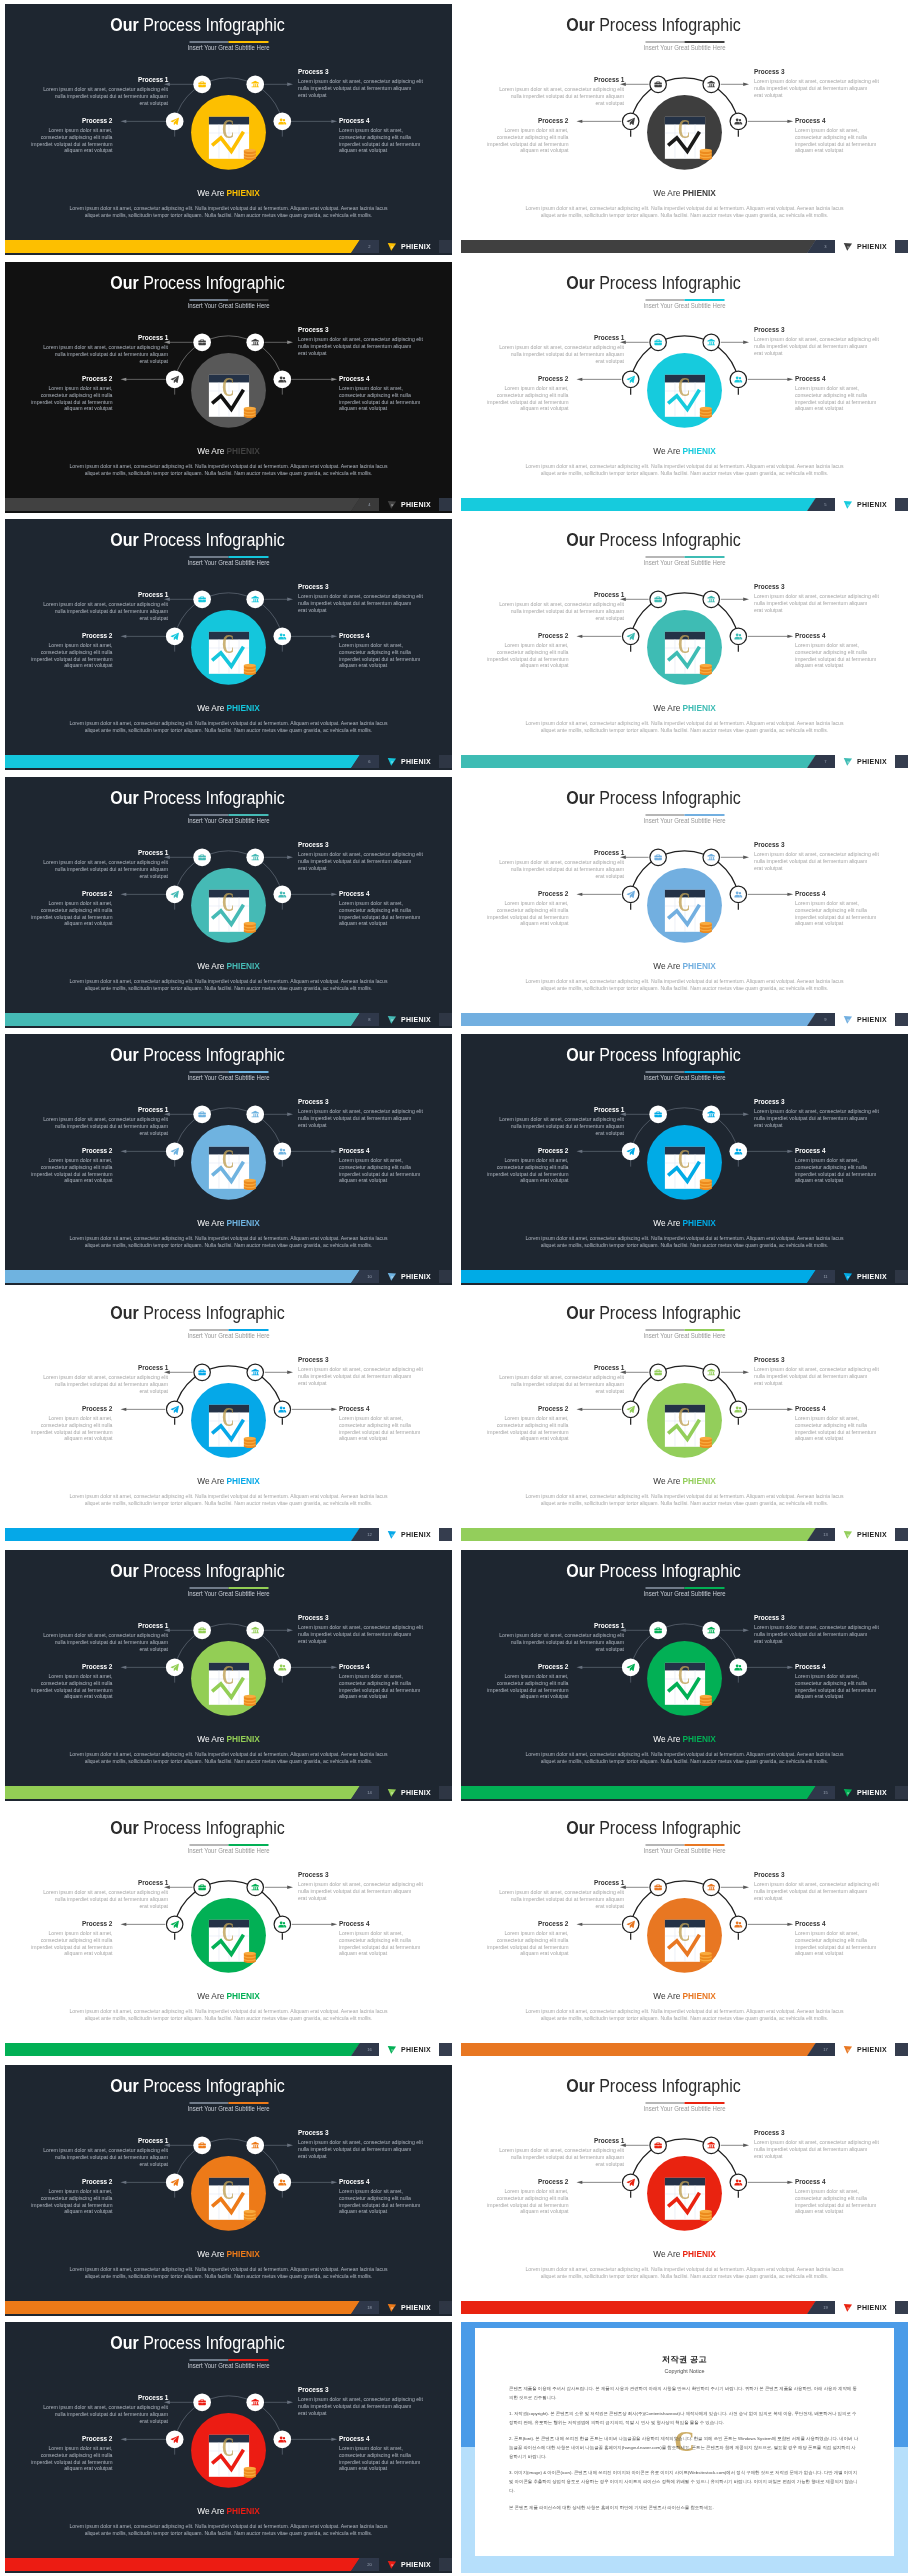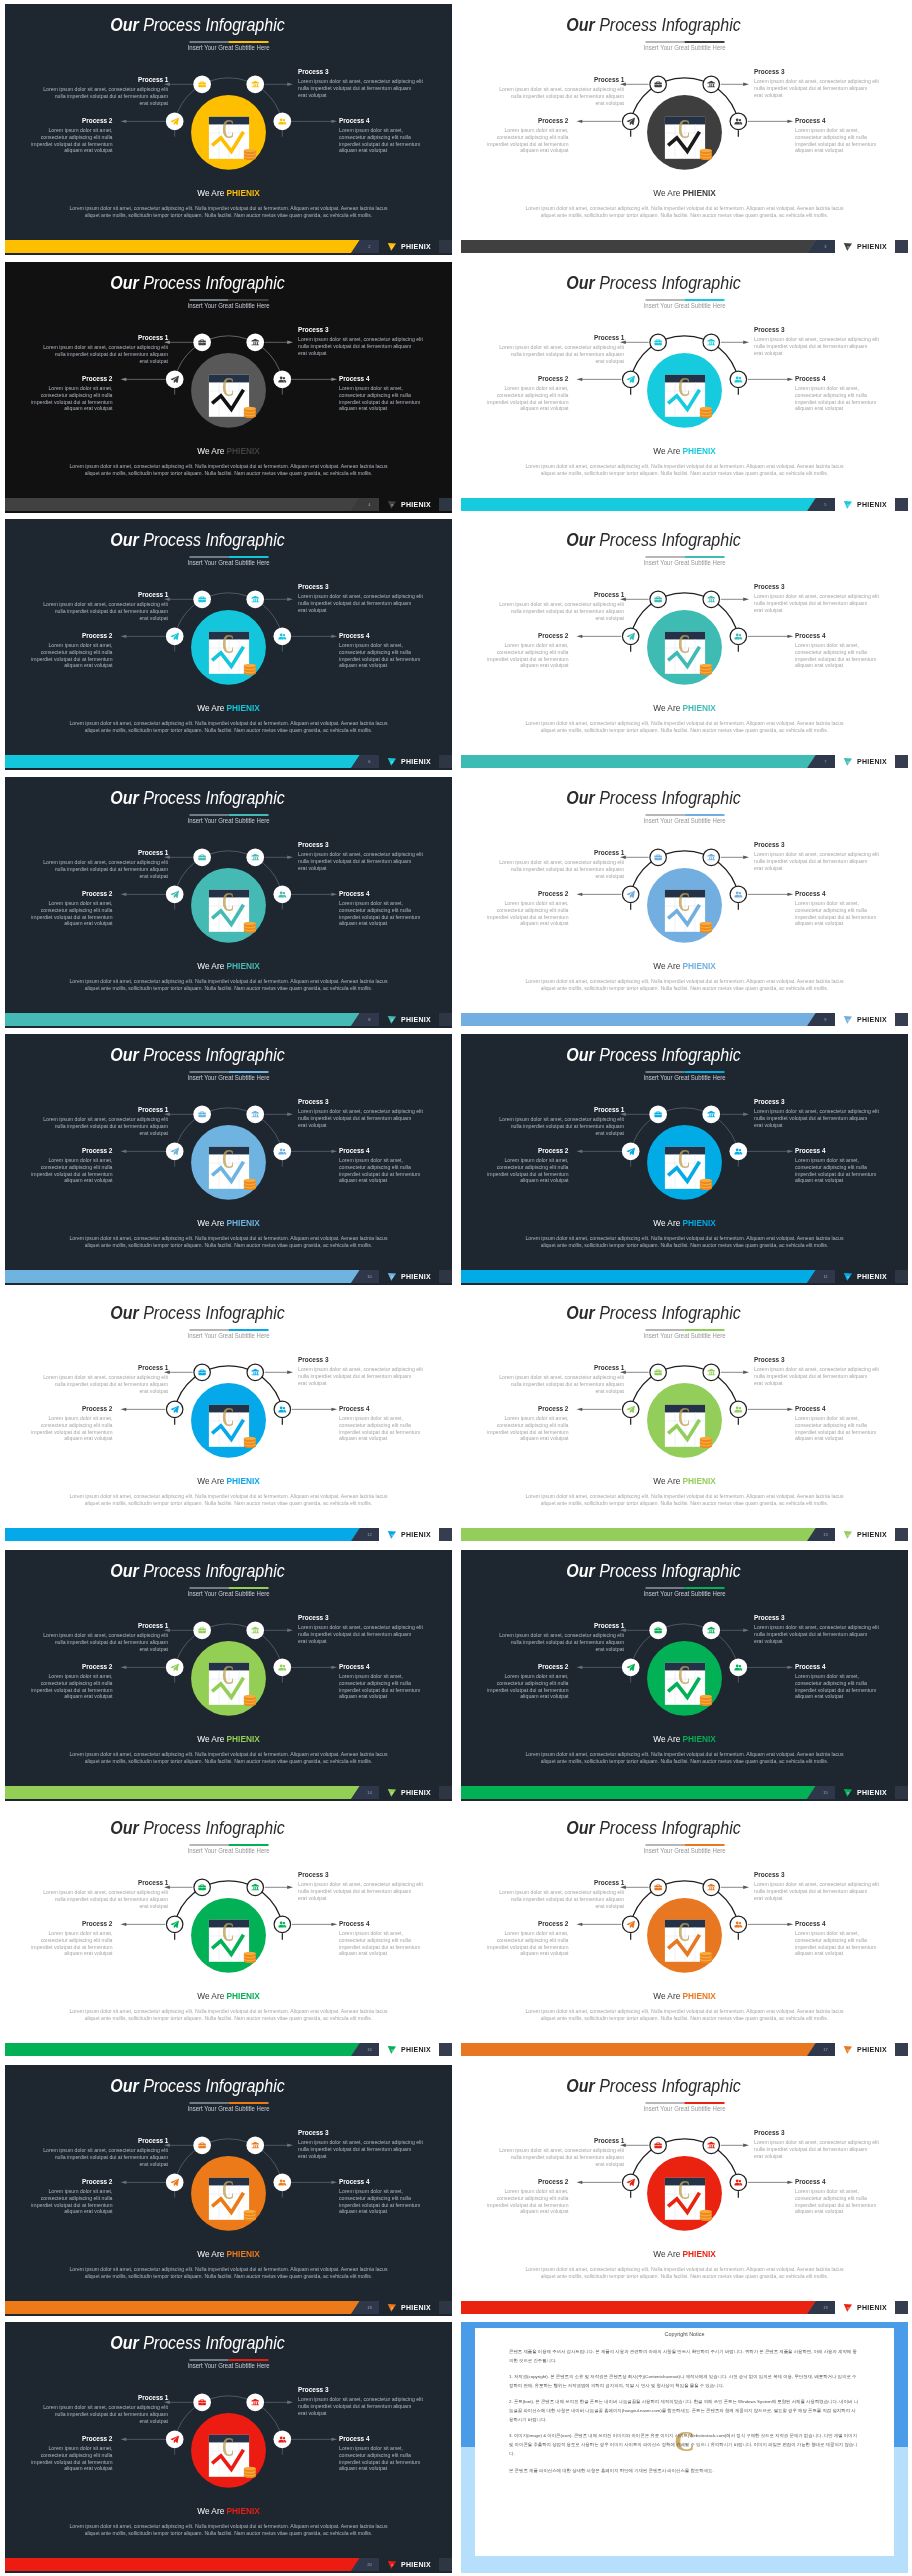--- a/index.html
+++ b/index.html
@@ -7,21 +7,21 @@
        font-family:"Liberation Sans",sans-serif;-webkit-font-smoothing:antialiased;}
   #grid{position:relative;width:912px;height:2576px;background:#ffffff;}
   .cell{position:absolute;width:456px;height:258px;box-sizing:border-box;}
   .slide{position:absolute;left:5px;top:4.3px;width:447px;height:251px;overflow:hidden;}
   .slide.dark{background:#1E2630;}
   .slide.black{background:#111111;}
   .slide.white{background:#FFFFFF;}
 
   
   .ttl{position:absolute;left:0;top:10px;width:385px;text-align:center;
-       font-size:19px;line-height:21.4px;white-space:nowrap;font-style:italic;}
+       font-size:19px;line-height:21.4px;white-space:nowrap;}
   .ttl span.in{display:inline-block;transform:scaleX(.843);transform-origin:center;}
   .ttl b{font-weight:700;}
   .dark .ttl,.black .ttl{color:#FFFFFF;}
   .white .ttl{color:#2B2B2B;}
   .ttl-rule{position:absolute;top:37px;left:50%;width:79px;height:1.6px;transform:translateX(-50%);}
   .ttl-rule i{display:block;position:absolute;top:0;height:1.6px;width:50%;}
   .ttl-rule i.l{left:0;}
   .ttl-rule i.r{right:0;}
   .dark .ttl-rule i.l,.black .ttl-rule i.l{background:#717C8A;}
   .white .ttl-rule i.l{background:#B6B6B6;}
@@ -2598,20 +2598,21 @@
           </div>
           <div class="sq" style="left: 434px; background: rgb(46, 54, 68);"></div>
         </div>
       </div>
     </div>
     <div class="cell" style="left: 456px; top: 2318px;">
       <div class="slide copyright" style="background: rgb(182, 223, 251);">
         <div style="position: absolute; left: 0px; top: 0px; width: 447px; height: 125px; background: rgb(74, 155, 232);"></div>
         <div style="position: absolute; left: 14px; top: 6px; width: 419px; height: 228px; background: rgb(255, 255, 255);">
           <div style="position: absolute; left: 50%; top: 50%; transform: translate(-50%, -50%); font-family: &quot;Liberation Serif&quot;, serif; font-weight: 700; font-size: 28.5px; color: rgb(198, 161, 78); opacity: 0.85; line-height: 1;">C</div>
+          <div style="position: relative; text-align: center; font-size: 8.2px; font-weight: 700; color: rgb(34, 34, 34); padding-top: 26px; letter-spacing: 0.3px;">저작권 공고</div>
           <div style="position: relative; text-align: center; font-size: 5.4px; color: rgb(74, 74, 74); margin-top: 2.9px;">Copyright Notice</div>
           <div style="position: relative; margin: 10px 34px 0px;">
             <div style="font-size: 4.4px; line-height: 9px; color: rgb(78, 78, 78); margin-bottom: 7.1px;">콘텐츠 제품을 이용해 주셔서 감사드립니다. 본 제품의 사용과 관련하여 아래의 사항을 반드시 확인하여 주시기 바랍니다. 귀하가 본 콘텐츠 제품을 사용하면, 아래 사용자 계약에 동의한 것으로 간주됩니다.</div>
             <div style="font-size: 4.4px; line-height: 9px; color: rgb(78, 78, 78); margin-bottom: 7.1px;">1. 저작권(copyright). 본 콘텐츠의 소유 및 저작권은 콘텐츠상 회사(주)(Contentshaveout)나 제작사에게 있습니다. 사전 승낙 없이 임의로 복제 이용, 무단전재, 배포하거나 임의로 수정하여 판매, 유포하는 행위는 저작권법에 의하여 금지되며, 적발 시 민사 및 형사상의 책임을 물을 수 있습니다.</div>
             <div style="font-size: 4.4px; line-height: 9px; color: rgb(78, 78, 78); margin-bottom: 7.1px;">2. 폰트(font). 본 콘텐츠 내에 쓰여진 한글 폰트는 네이버 나눔글꼴을 사용하여 제작되었습니다. 한글 외에 쓰인 폰트는 Windows System에 포함된 서체를 사용하였습니다. 네이버 나눔글꼴 라이선스에 대한 사항은 네이버 나눔글꼴 홈페이지(hangeul.naver.com)를 참조하세요. 폰트는 콘텐츠와 함께 제공되지 않으므로, 필요할 경우 해당 폰트를 직접 설치하여 사용하시기 바랍니다.</div>
             <div style="font-size: 4.4px; line-height: 9px; color: rgb(78, 78, 78); margin-bottom: 7.1px;">3. 이미지(image) &amp; 아이콘(icon). 콘텐츠 내에 쓰여진 이미지와 아이콘은 유료 이미지 사이트(Websitestock.com)에서 정식 구매한 것으로 저작권 문제가 없습니다. 다만 개별 이미지 및 아이콘을 추출하여 상업적 용도로 사용하는 경우 이미지 사이트의 라이선스 정책에 위배될 수 있으니 유의하시기 바랍니다. 이미지 파일은 편집이 가능한 형태로 제공되지 않습니다.</div>
             <div style="font-size: 4.4px; line-height: 9px; color: rgb(78, 78, 78); margin-bottom: 7.1px;">본 콘텐츠 제품 라이선스에 대한 상세한 사항은 홈페이지 하단에 기재된 콘텐츠사 라이선스를 참조하세요.</div>
           </div>
         </div>
       </div>

